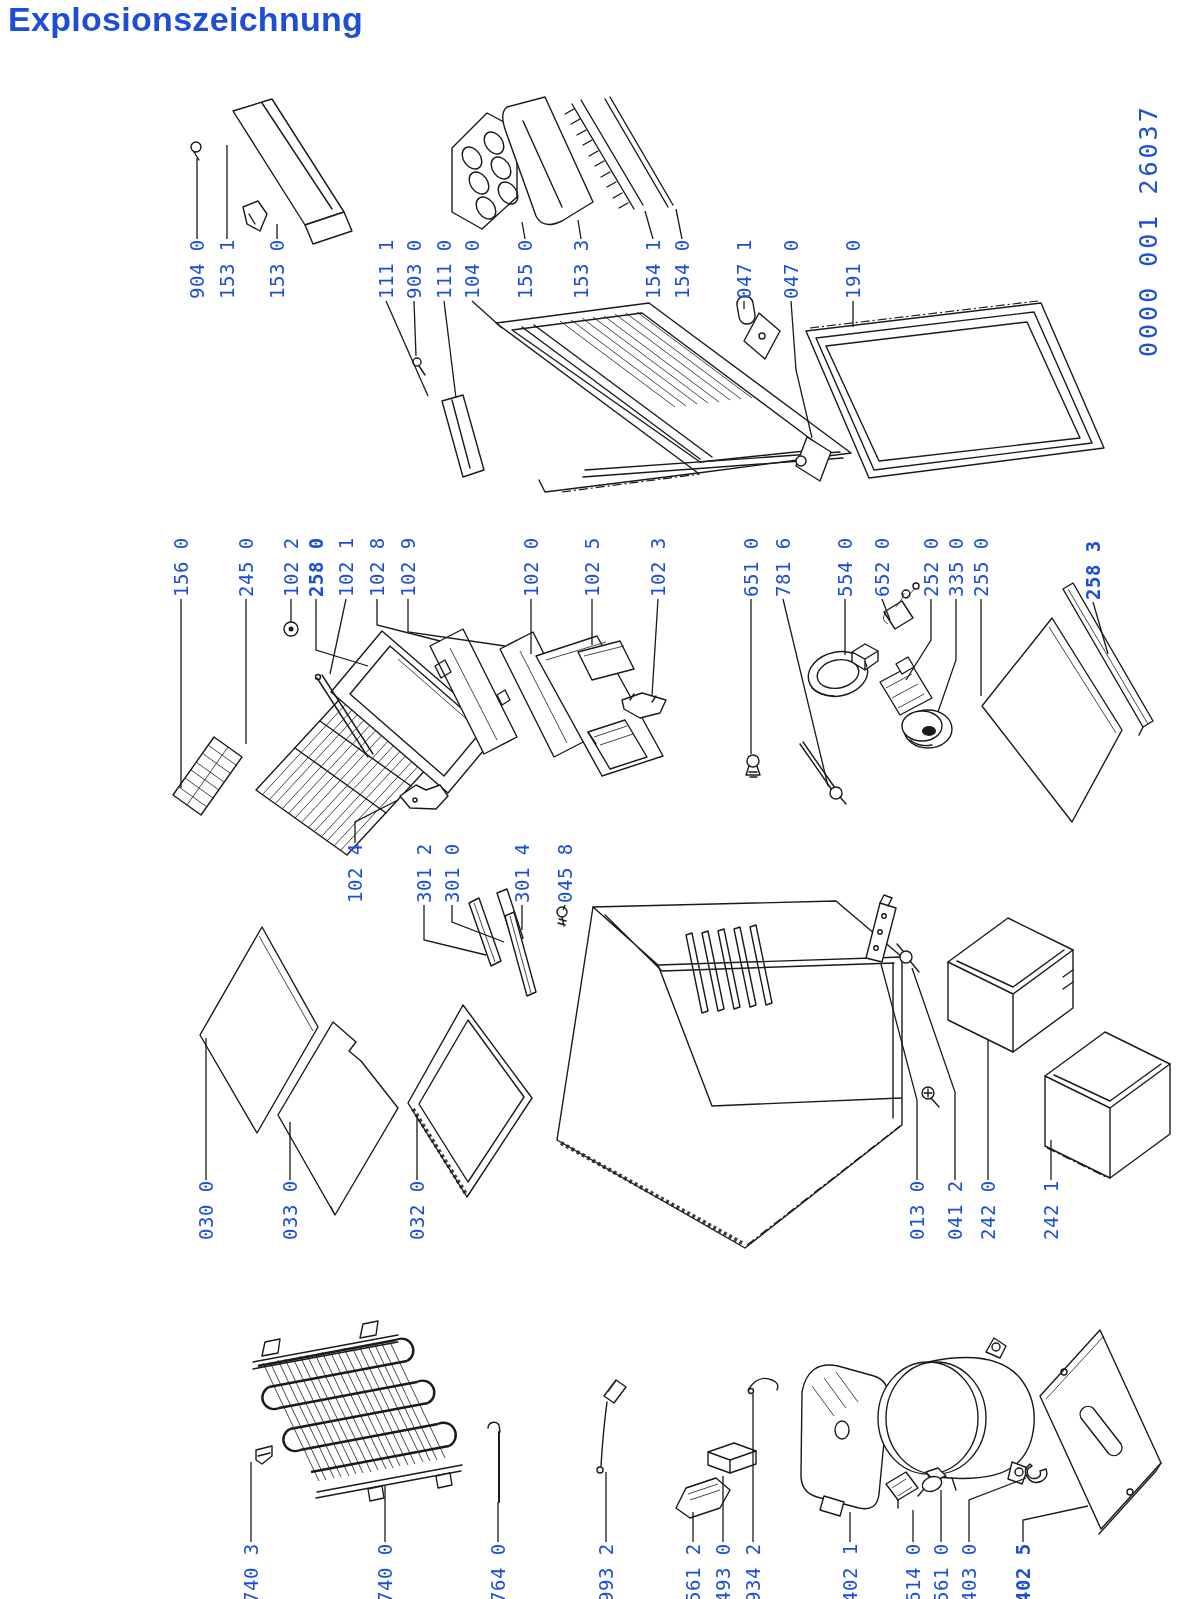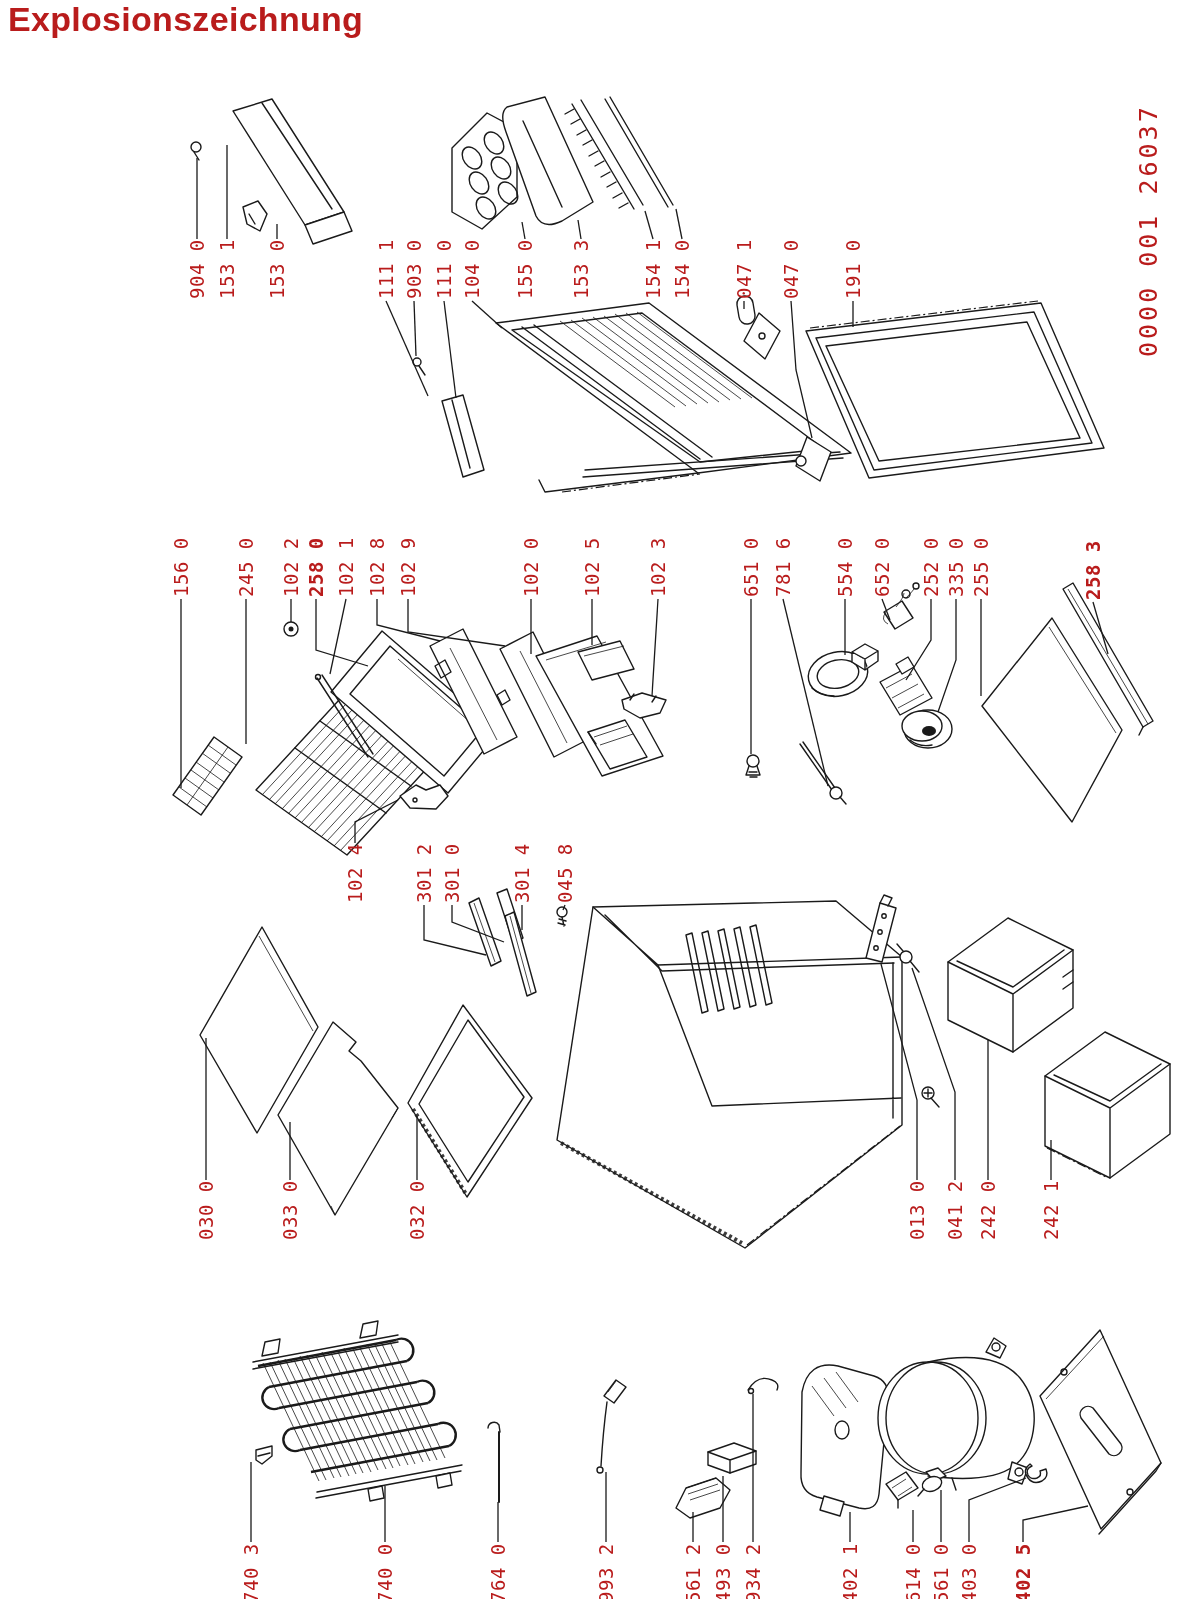--- a/index.html
+++ b/index.html
@@ -1,18 +1,18 @@
 <!DOCTYPE html>
 <html><head>
 <meta charset="utf-8">
 <title>Explosionszeichnung</title>
 <style>
   html,body{margin:0;padding:0;background:#fff;}
   .page{position:relative;width:1179px;height:1599px;background:#fff;overflow:hidden;
-        font-family:"DejaVu Sans",sans-serif;color:#b91c1c;}
+        font-family:"DejaVu Sans",sans-serif;color:#1d4ed8;}
   .page-title{position:absolute;left:8px;top:0px;font-family:"Liberation Sans",sans-serif;
         font-weight:bold;font-size:34px;letter-spacing:.3px;white-space:pre;}
   .doc-number{position:absolute;left:1134px;top:357px;transform:rotate(-90deg);
         transform-origin:0 0;font-family:"DejaVu Sans Mono",monospace;font-size:25px;
         letter-spacing:3px;white-space:pre;}
   .part-label{position:absolute;transform:rotate(-90deg);transform-origin:0 0;
         font-family:"DejaVu Sans Mono",monospace;font-size:19px;line-height:20px;
         letter-spacing:.5px;white-space:pre;}
   .part-label.bold{font-weight:bold;}
   svg.drawing{position:absolute;left:0;top:0;}

